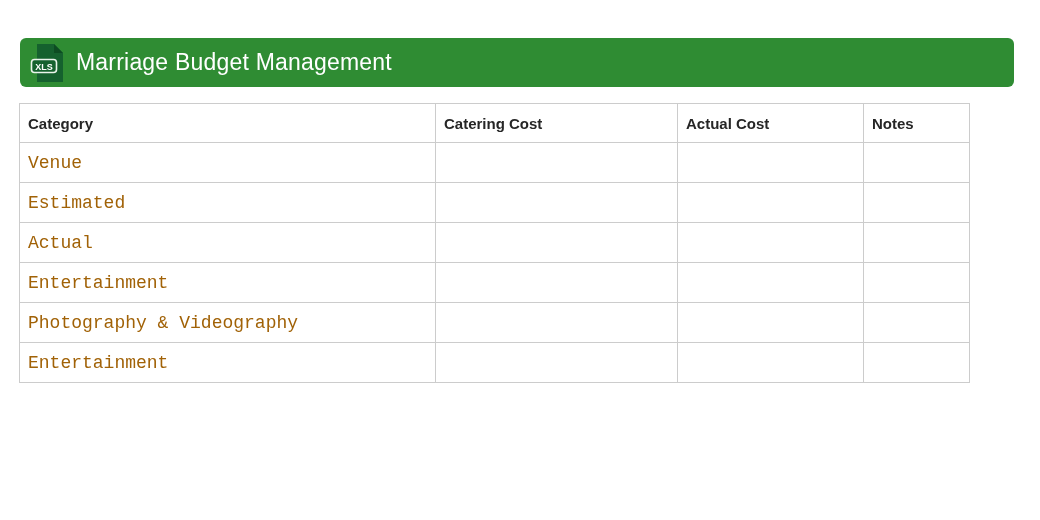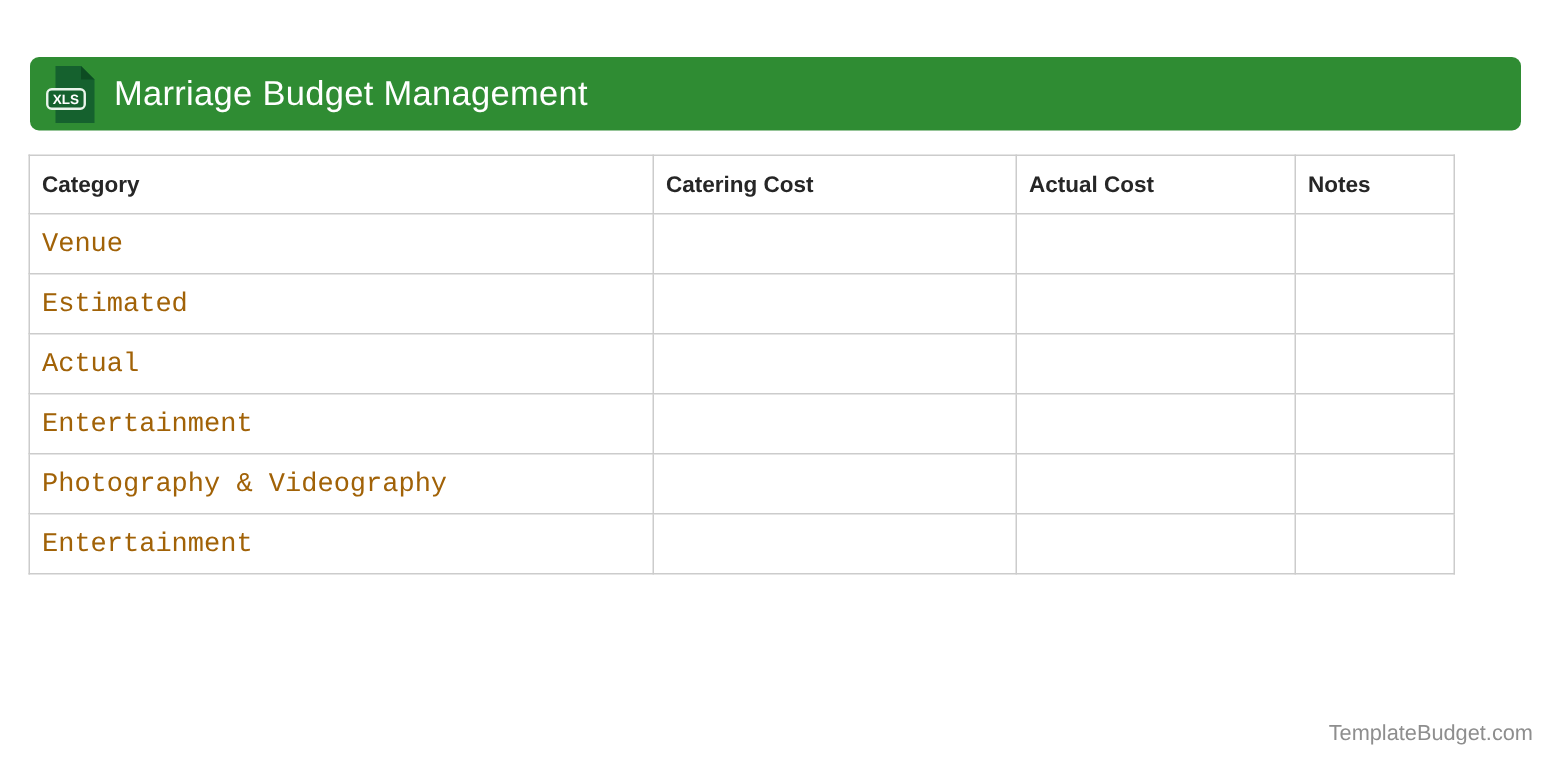--- a/index.html
+++ b/index.html
@@ -139,15 +139,14 @@
       </tr>
       <tr>
         <td>Entertainment</td>
         <td></td>
         <td></td>
         <td></td>
       </tr>
     </tbody>
   </table>
 
-  <div class="footer-credit">TemplateBudget.com</div>
 
 </div>
 
 </body></html>

